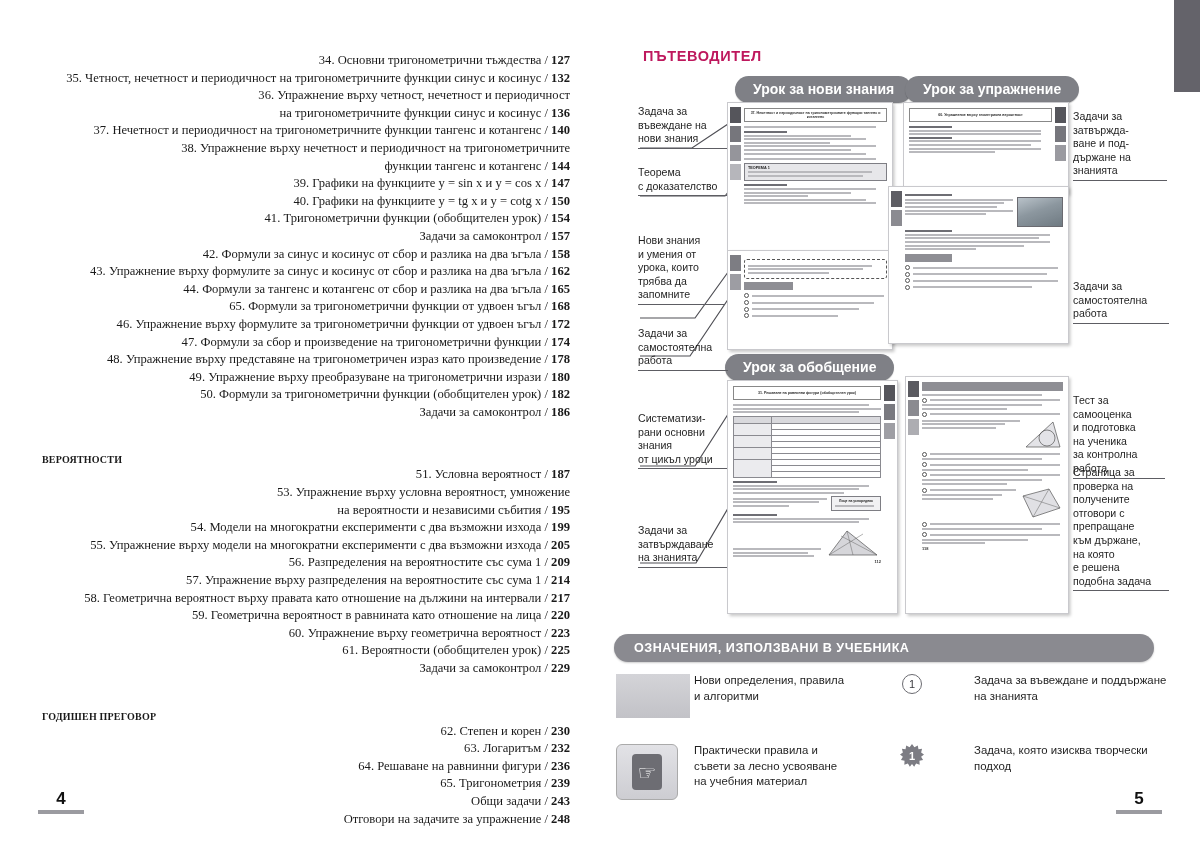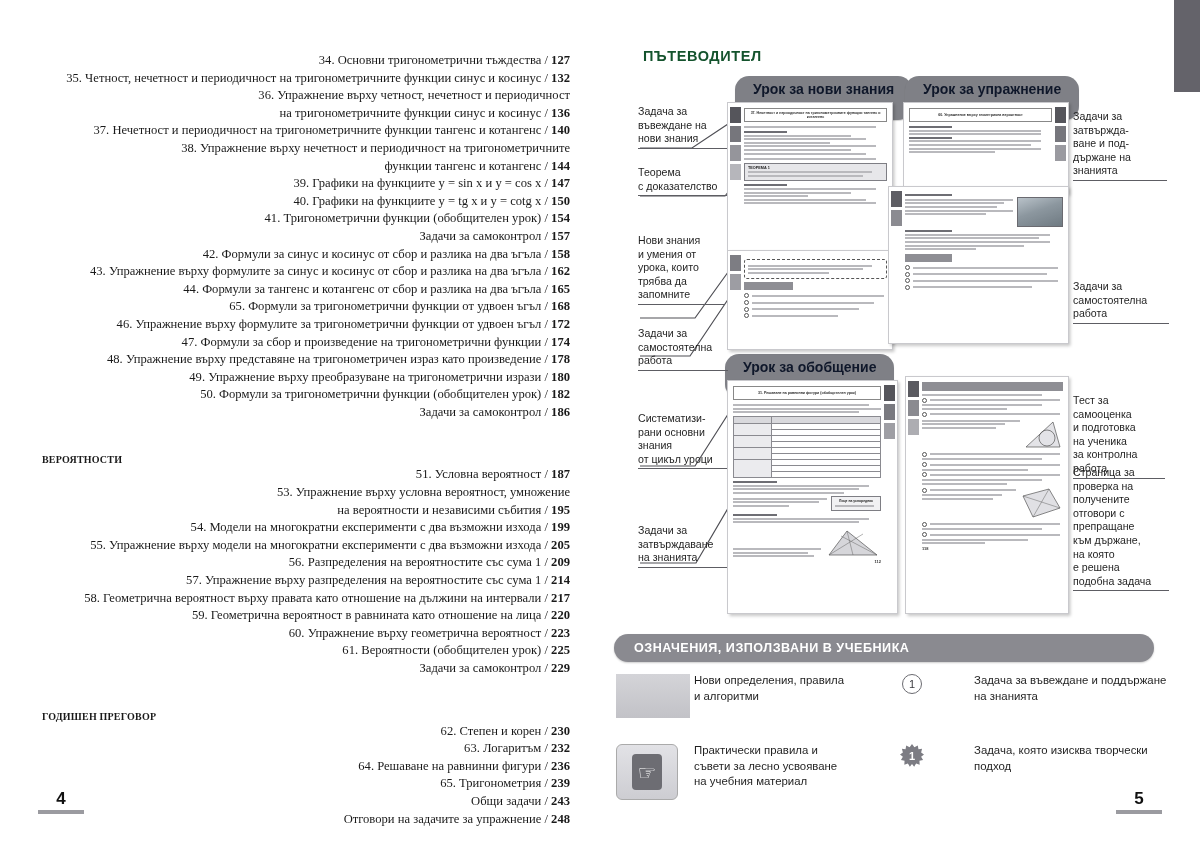--- a/index.html
+++ b/index.html
@@ -43,29 +43,29 @@
   .folio-left { left: 38px; }
   .folio-right { right: 38px; }
 
   
   .right-page {
     position: absolute; left: 600px; top: 0; width: 600px; height: 852px;
     font-family: "Liberation Sans", "DejaVu Sans", sans-serif;
   }
   .guide-title {
     position: absolute; left: 43px; top: 48px;
-    font-size: 14.5px; font-weight: bold; letter-spacing: .6px; color: #14532d;
+    font-size: 14.5px; font-weight: bold; letter-spacing: .6px; color: #be185d;
   }
 
   
   .pill {
     position: absolute;
-    background: #7f8086; color: #0f172a;
+    background: #7f8086; color: #ffffff;
     font-size: 14px; font-weight: bold;
-    border-radius: 14px; padding: 5px 18px 23px;
+    border-radius: 14px; padding: 5px 18px 6px;
     white-space: nowrap;
     box-shadow: 0 1px 1px rgba(0,0,0,.18);
   }
   #pill-new   { left: 135px; top: 76px; }
   #pill-exer  { left: 305px; top: 76px; }
   #pill-gener { left: 125px; top: 354px; }
 
   
   .anno {
     position: absolute;

